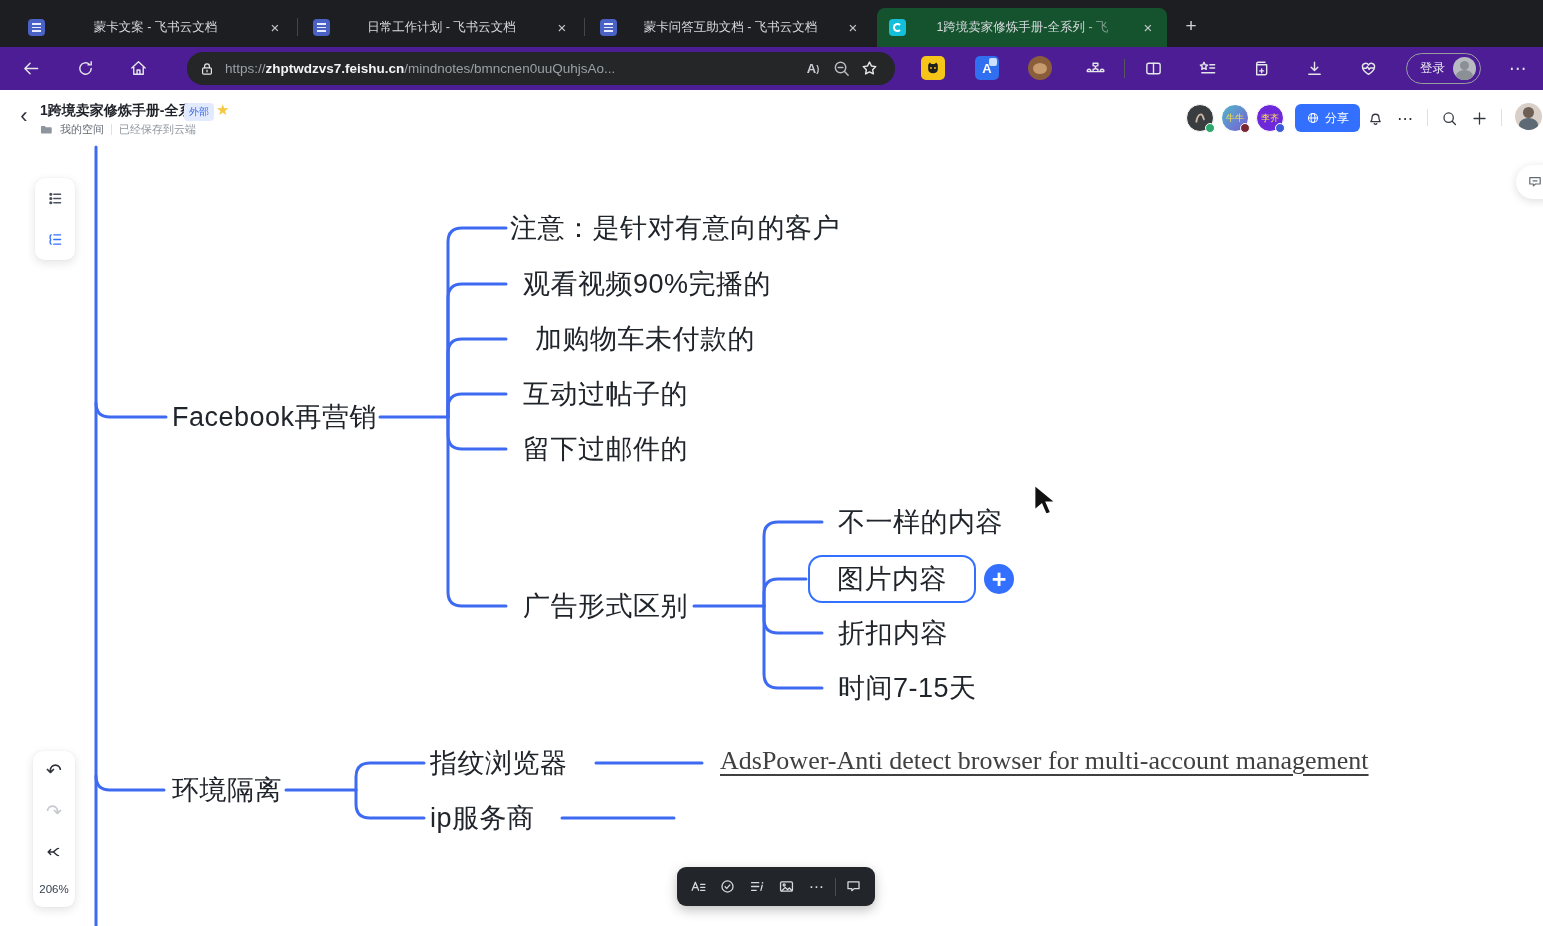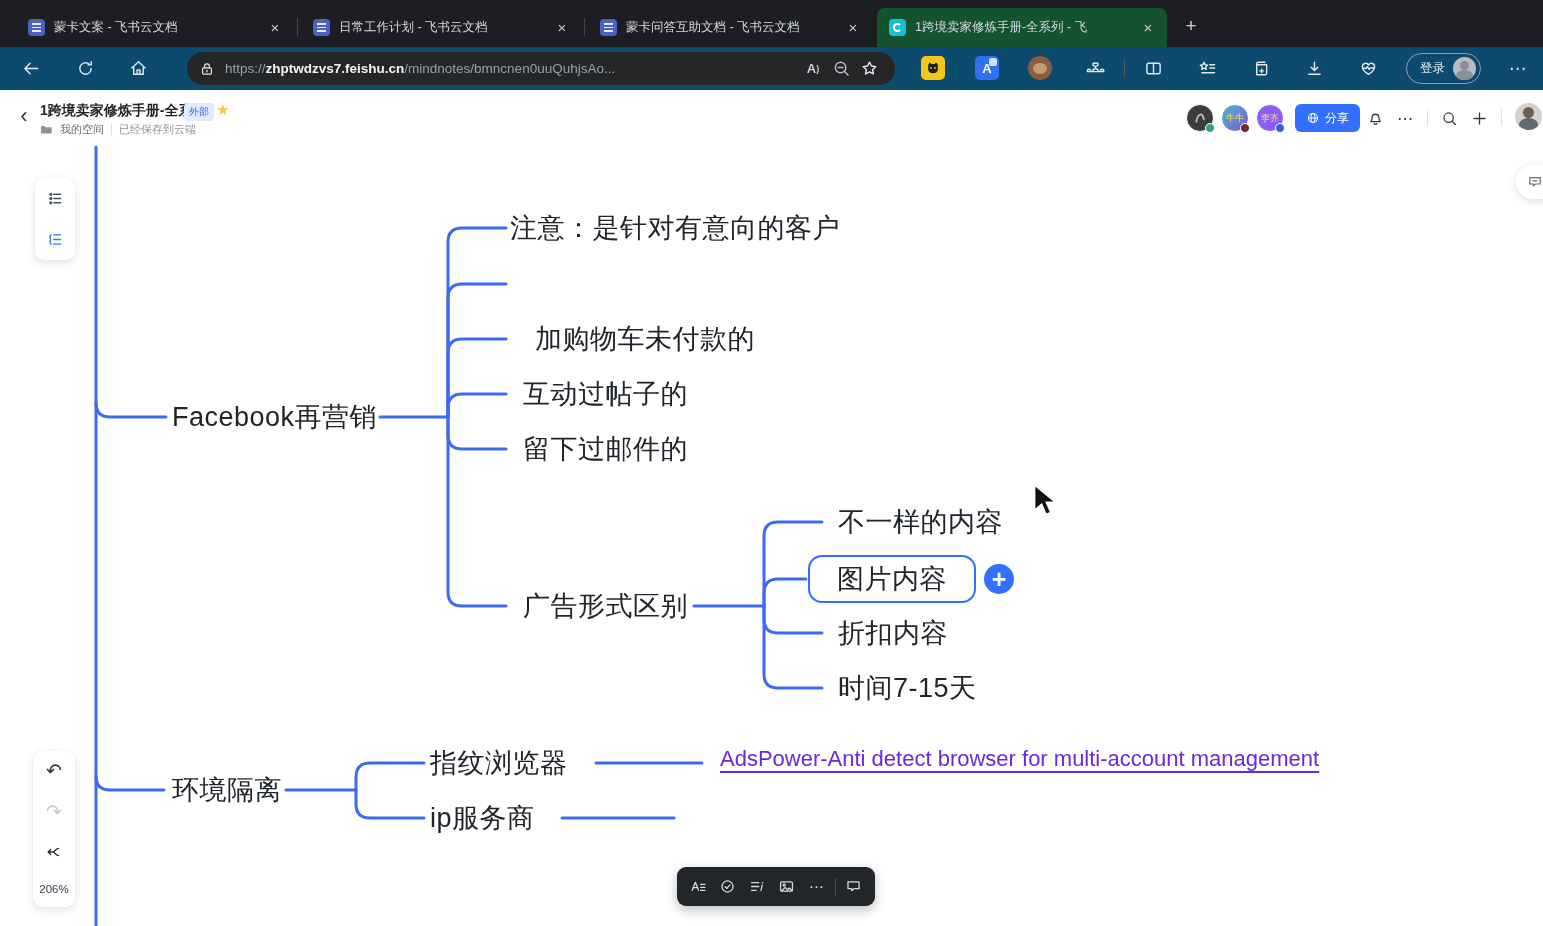--- a/index.html
+++ b/index.html
@@ -5,38 +5,38 @@
   * { margin:0; padding:0; box-sizing:border-box; }
   html,body { width:1543px; height:926px; overflow:hidden; background:#fff;
     font-family:"Liberation Sans","DejaVu Sans",sans-serif; }
   #app { position:relative; width:1543px; height:926px; }
 
   
   #tabbar { position:absolute; left:0; top:0; width:100%; height:47px; background:#1c1e21; }
   .tab { position:absolute; top:8px; height:39px; display:flex; align-items:center;
     gap:9px; padding:0 10px 0 12px; color:#d7dade; font-size:12.5px; cursor:default; }
   .tab.active { background:#14532d; border-radius:8px 8px 0 0; }
-  .tabtitle { flex:1; overflow:hidden; white-space:nowrap; }
+  .tabtitle { flex:1; overflow:hidden; white-space:nowrap;text-align:center; }
   .tab.active .tabtitle { mask-image:linear-gradient(90deg,#000 78%,transparent);
     -webkit-mask-image:linear-gradient(90deg,#000 78%,transparent); }
   .tclose { width:18px; height:18px; border-radius:4px; display:flex; align-items:center;
     justify-content:center; font-size:15px; color:#c8cbcf; flex:none; }
   .fav { width:17px; height:17px; border-radius:4px; flex:none; display:flex;
     flex-direction:column; justify-content:center; align-items:center; gap:2px; }
   .fav.doc { background:#4a61c6; }
   .fav.doc i { display:block; width:9px; height:1.5px; background:#e8ecff; }
   .fav.mind { background:#14bfda; position:relative; }
   .fav.mind i { display:block; width:9px; height:9px; border:2px solid #fff;
     border-right-color:transparent; border-radius:50%; }
   .tsep { position:absolute; top:18px; width:1px; height:18px; background:#43464a; }
   .newtab { position:absolute; left:1178px; top:13px; width:26px; height:26px; color:#cfd3d8;
     font-size:19px; display:flex; align-items:center; justify-content:center; border-radius:6px; }
 
   
-  #toolbar { position:absolute; left:0; top:47px; width:100%; height:43px; background:#0c4a6e; }
+  #toolbar { position:absolute; left:0; top:47px; width:100%; height:43px; background:#4c1d95; }
   .tbtn { position:absolute; top:6px; width:31px; height:31px; border-radius:6px;
     display:flex; align-items:center; justify-content:center; color:#e4e6e9; }
   .ic { width:19px; height:19px; stroke:#e4e6e9; stroke-width:1.5; fill:none;
     stroke-linecap:round; stroke-linejoin:round; }
   .ic.dim { stroke:#b9bdc2; }
   #addressbar { position:absolute; left:187px; top:5px; width:708px; height:33px;
     background:#242628; border-radius:16px; display:flex; align-items:center; padding:0 12px; }
   #urltext { font-size:13.5px; color:#9aa0a6; margin-left:10px; white-space:nowrap;
     overflow:hidden; flex:1; }
   #urltext .host { color:#f1f3f4; font-weight:bold; }
@@ -80,22 +80,22 @@
   .hsep { position:absolute; top:19px; width:1px; height:17px; background:#dee0e3; }
   #profileav { position:absolute; left:1515px; top:13px; width:27px; height:27px;
     border-radius:50%; background:#d8cfc8; overflow:hidden; }
   #profileav i { position:absolute; left:8px; top:4px; width:11px; height:11px; border-radius:50%; background:#6e5f55; }
   #profileav u { position:absolute; left:4px; top:15px; width:19px; height:13px; border-radius:50% 50% 0 0; background:#5d6a75; }
 
   
   #canvas { position:absolute; left:0; top:55px; width:1543px; height:781px; }
   #connectors { position:absolute; left:0; top:0; }
   .node { position:absolute; font-size:27px; color:#20242b; white-space:nowrap; letter-spacing:.5px; }
-  .mlink { position:absolute; font-size:22px; color:#6d28d9; text-decoration:underline;
-    text-underline-offset:5px; white-space:nowrap; }
+  .mlink { position:absolute; font-size:26px; color:#404040; text-decoration:underline;
+    text-underline-offset:5px; white-space:nowrap;font-family:Liberation Serif, serif; }
   #selbox { position:absolute; left:808px; top:410px; width:168px; height:48px;
     border:2.5px solid #3370ff; border-radius:14px; background:#fff;
     display:flex; align-items:center; justify-content:center; }
   #addnode { position:absolute; left:982px; top:417px; width:34px; height:34px; border-radius:50%;
     background:#3370ff; color:#fff; font-size:25px; font-weight:bold; display:flex;
     align-items:center; justify-content:center; border:2.5px solid #fff; }
 
   .card { position:absolute; background:#fff; border-radius:9px;
     box-shadow:0 3px 10px rgba(31,35,41,.12), 0 0 1px rgba(31,35,41,.12); }
   #viewcard { left:35px; top:33px; width:40px; height:82px; }
@@ -286,21 +286,21 @@
               <path d="M6 15c0-4 2-9 5-9s2 5 4 6" stroke="#cbb9a6" stroke-width="2" fill="none"></path>
             </svg>
         </span>
         <span class="statdot" style="background:#2ea86e"></span>
       </div>
       <div class="avwrap" style="left:1221px">
         <span class="av" style="background:linear-gradient(135deg,#4fb8c9,#7a5bd6)">牛牛</span>
         <span class="statdot" style="background:#7a2634"></span>
       </div>
       <div class="avwrap" style="left:1256px">
-        <span class="av" style="background:#8b5cf6">李齐</span>
+        <span class="av" style="background:#6d28d9">李齐</span>
         <span class="statdot" style="background:#3b5bdb"></span>
       </div>
 
       <div id="sharebtn" style="background:#3370ff">
         <svg class="hic" style="stroke:#fff;width:14px;height:14px" viewBox="0 0 20 20">
           <circle cx="10" cy="10" r="6.5"></circle>
             <ellipse cx="10" cy="10" rx="2.8" ry="6.5"></ellipse>
             <path d="M3.5 10h13"></path>
         </svg>
         <span>分享</span>
@@ -352,20 +352,21 @@
         <path d="M96 631 Q96 645 110 645 H164"></path>
         <path d="M286 645 H356"></path>
         <path d="M356 645 V632 Q356 618 370 618 H424"></path>
         <path d="M356 645 V659 Q356 673 370 673 H424"></path>
         <path d="M596 618 H702"></path>
         <path d="M562 673 H674"></path>
       </svg>
 
       <div class="node" style="left:172px;top:254px">Facebook再营销</div>
       <div class="node" style="left:510px;top:65px">注意：是针对有意向的客户</div>
+      <div class="node" style="left:523px;top:121px">观看视频90%完播的</div>
       <div class="node" style="left:535px;top:176px">加购物车未付款的</div>
       <div class="node" style="left:523px;top:231px">互动过帖子的</div>
       <div class="node" style="left:523px;top:286px">留下过邮件的</div>
       <div class="node" style="left:523px;top:443px">广告形式区别</div>
       <div class="node" style="left:838px;top:359px">不一样的内容</div>
       <div id="selbox">
         <span class="node" style="position:static">图片内容</span>
       </div>
       <div id="addnode">
           <span>+</span>

